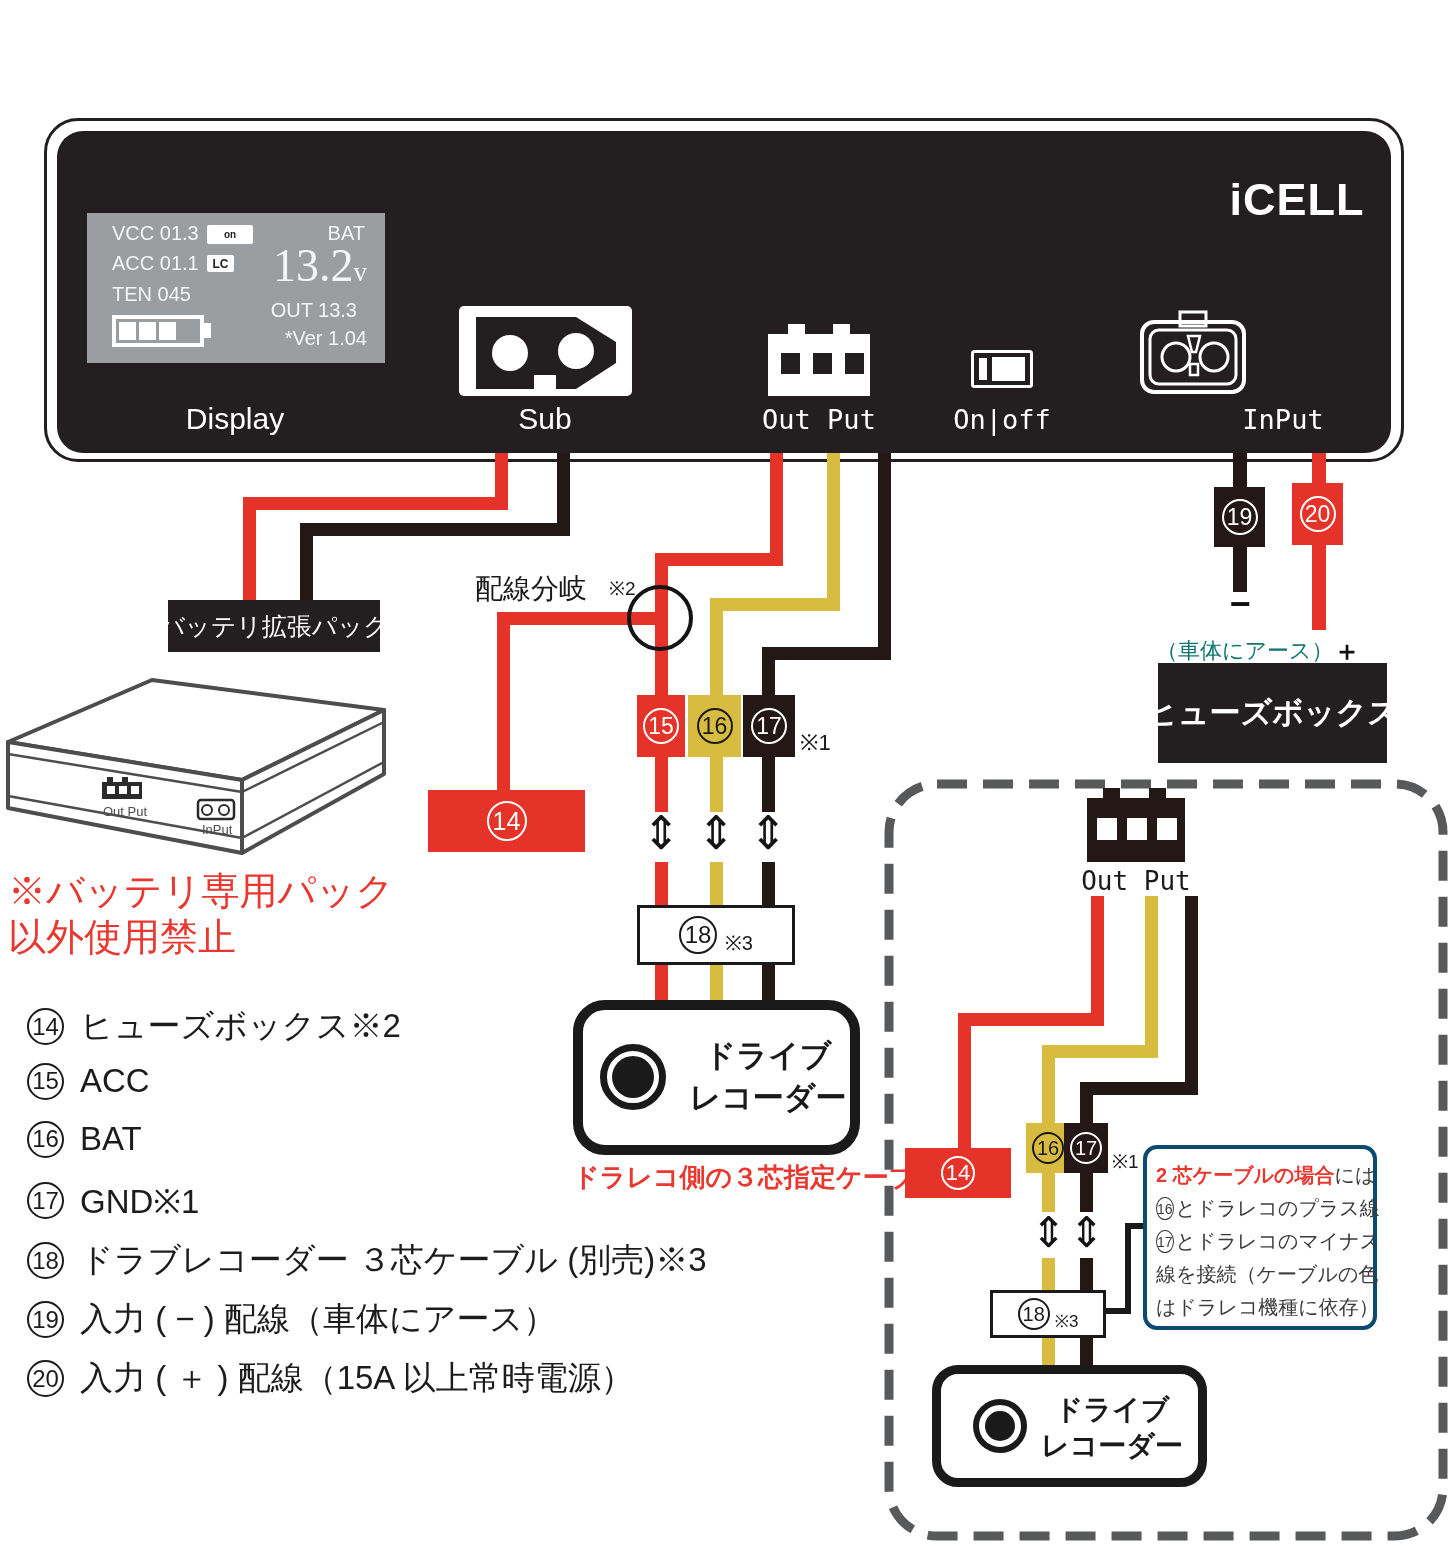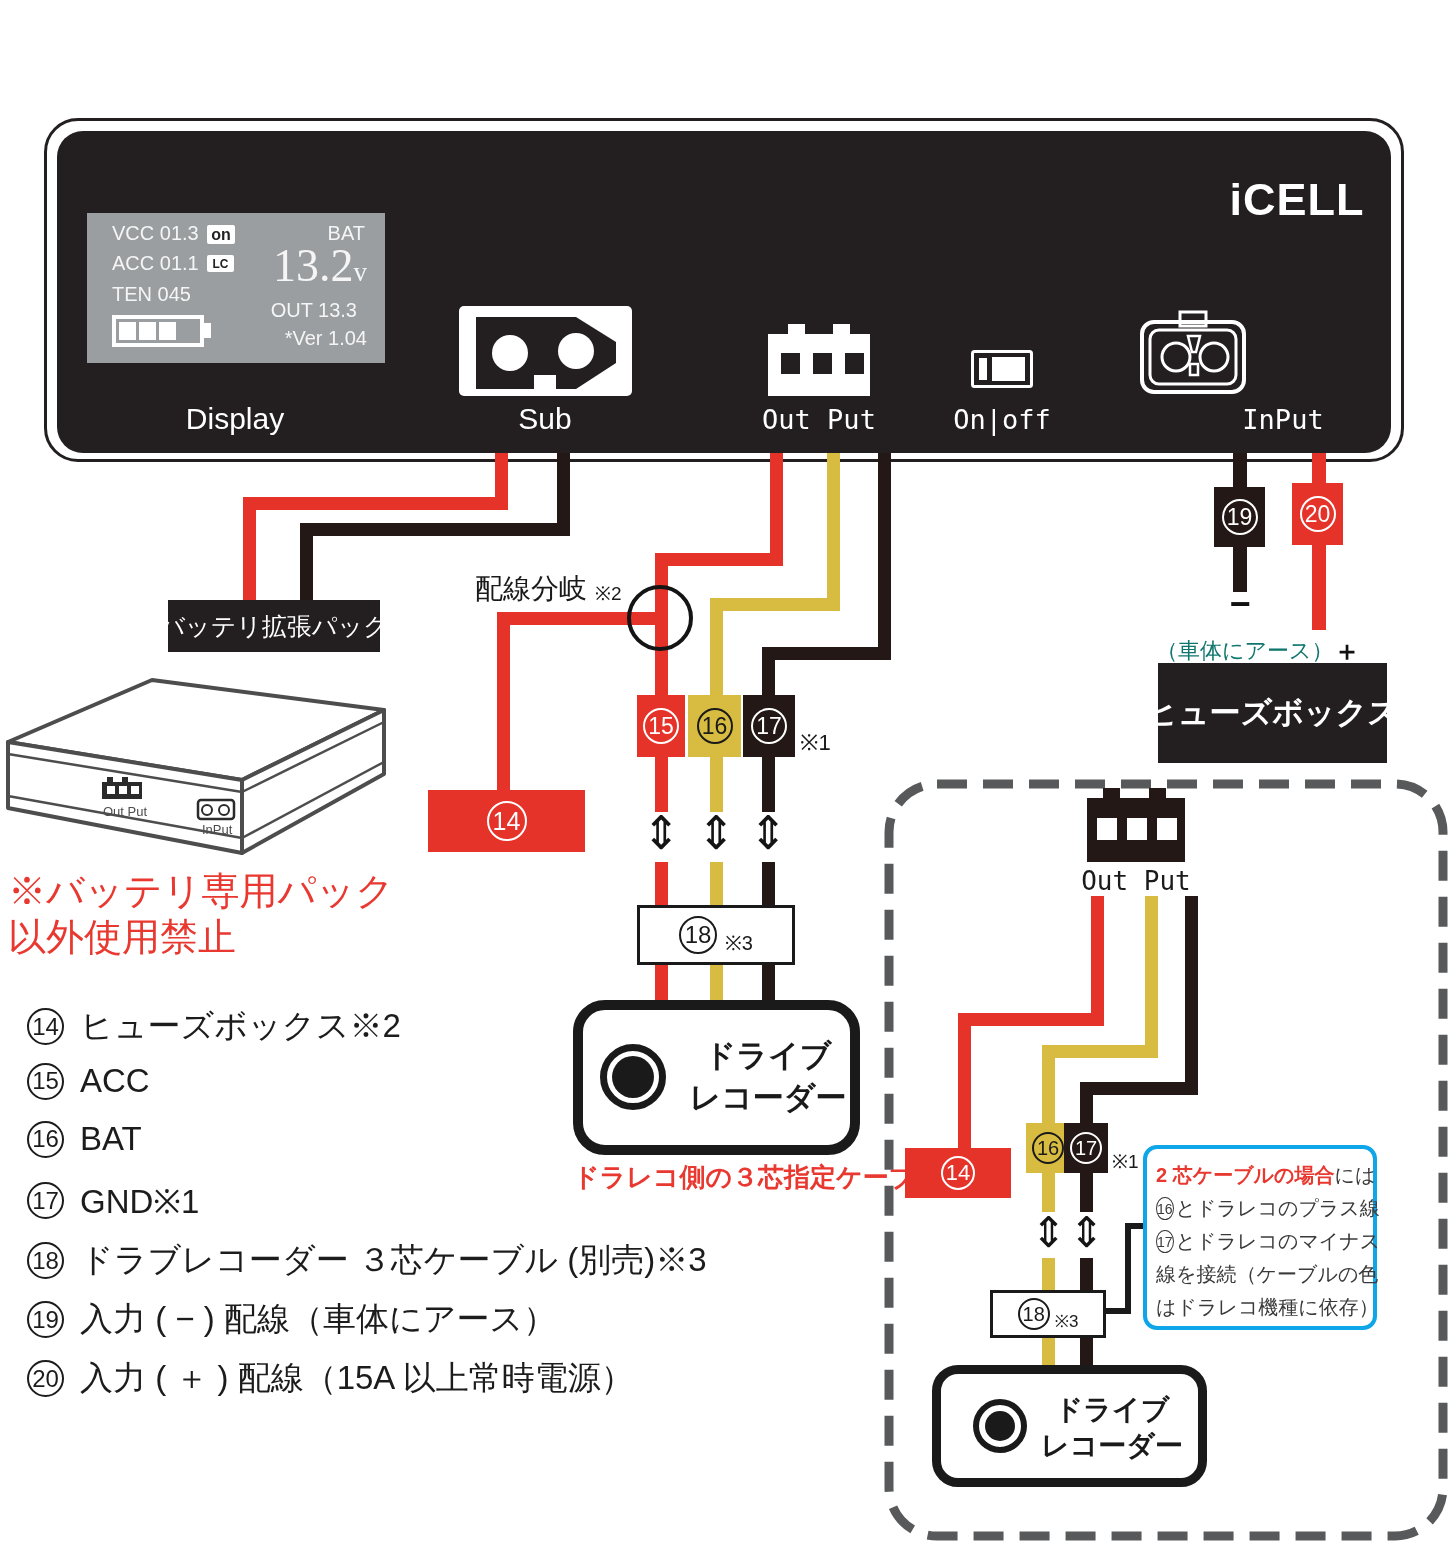--- a/index.html
+++ b/index.html
@@ -34,21 +34,21 @@
 
   <div class="abs" style="left:44px;top:118px;width:1360px;height:344px;border:3px solid #231f20;border-radius:34px;box-sizing:border-box;"></div>
   <div class="abs" style="left:57px;top:131px;width:1334px;height:322px;background:#231f20;border-radius:26px;"></div>
 
   <div class="abs" style="left:1222px;top:172px;width:150px;height:56px;display:flex;align-items:center;justify-content:center;">
     <span style="color:#fff;font-weight:800;font-size:45px;letter-spacing:1px;">iCELL</span>
   </div>
 
   <div class="abs" style="left:87px;top:213px;width:298px;height:150px;background:#9a9ea1;color:#f5f5f5;font-size:20px;">
     <span class="abs" style="left:25px;top:9px;">VCC 01.3</span>
-    <span class="abs" style="left:120px;top:12px;width:28px;height:19px;background:#fff;color:#222;font-size:16px;font-weight:bold;
+    <span class="abs" style="left:120px;top:12px;width:46px;height:19px;background:#fff;color:#222;font-size:10px;font-weight:bold;
                  display:flex;align-items:center;justify-content:center;border-radius:2px;">on</span>
     <span class="abs" style="left:25px;top:39px;">ACC 01.1</span>
     <span class="abs" style="left:120px;top:42px;width:27px;height:17px;background:#fff;color:#222;font-size:12px;font-weight:bold;
                  display:flex;align-items:center;justify-content:center;border-radius:2px;">LC</span>
     <span class="abs" style="left:25px;top:70px;">TEN 045</span>
 
     <div class="abs" style="left:25px;top:102px;width:92px;height:32px;border:4px solid #fff;box-sizing:border-box;display:flex;gap:3px;padding:3px;">
       <div style="width:17px;background:#fff;"></div>
       <div style="width:17px;background:#fff;"></div>
       <div style="width:17px;background:#fff;"></div>
@@ -161,21 +161,21 @@
     </g>
     <text x="200" y="164" font-size="13" fill="#4d4d4d">InPut</text>
   </svg>
 
   <div class="abs" style="left:8px;top:868px;color:#e8382f;font-size:38px;font-weight:500;line-height:46px;white-space:nowrap;">
     <div>※バッテリ専用パック</div>
     <div>以外使用禁止</div>
   </div>
 
   <div class="abs" style="left:627px;top:585px;width:66px;height:66px;border:4px solid #141414;border-radius:50%;box-sizing:border-box;"></div>
-  <div class="abs" style="left:475px;top:570px;display:flex;align-items:flex-end;gap:8px;white-space:nowrap;">
+  <div class="abs" style="left:475px;top:570px;display:flex;align-items:center;gap:22px;white-space:nowrap;">
     <span style="font-size:28px;">配線分岐</span>
     <span style="font-size:19px;padding-bottom:2px;">※2</span>
   </div>
 
   <div class="tag red" style="left:637px;top:695px;width:48px;height:62px;">
     <span class="cn" style="width:36px;height:36px;font-size:23px;">15</span>
   </div>
   <div class="tag yel" style="left:688px;top:695px;width:53px;height:62px;">
     <span class="cn" style="width:36px;height:36px;font-size:23px;">16</span>
   </div>
@@ -295,21 +295,21 @@
 
   <div class="whitebox" style="left:990px;top:1290px;width:116px;height:48px;box-sizing:border-box;gap:5px;">
     <span class="cn" style="width:32px;height:32px;font-size:20px;color:#1a1a1a;">18</span>
     <span style="font-size:17px;margin-top:12px;">※3</span>
   </div>
 
   <svg class="abs" style="left:1100px;top:1220px;" width="48" height="100" viewBox="0 0 48 100">
     <polyline points="5,91 28,91 28,6 43,6" fill="none" stroke="#1a1a1a" stroke-width="6"></polyline>
   </svg>
 
-  <div class="abs" style="left:1143px;top:1145px;width:234px;height:185px;background:#fff;border:4px solid #0ea5e9;border-radius:14px;
+  <div class="abs" style="left:1143px;top:1145px;width:234px;height:185px;background:#fff;border:4px solid #0c4a6e;border-radius:14px;
               box-sizing:border-box;padding:10px 9px;font-size:20px;line-height:33px;color:#3a3a3a;white-space:nowrap;text-align:center;">
     <div>
       <span style="color:#e8382f;font-weight:bold;">2 芯ケーブルの場合</span><span>には</span>
     </div>
     <div style="display:flex;align-items:center;gap:2px;">
       <span class="cn" style="width:23px;height:23px;font-size:14px;border-width:1.5px;">16</span>
       <span>とドラレコのプラス線</span>
     </div>
     <div style="display:flex;align-items:center;gap:2px;">
       <span class="cn" style="width:23px;height:23px;font-size:14px;border-width:1.5px;">17</span>

